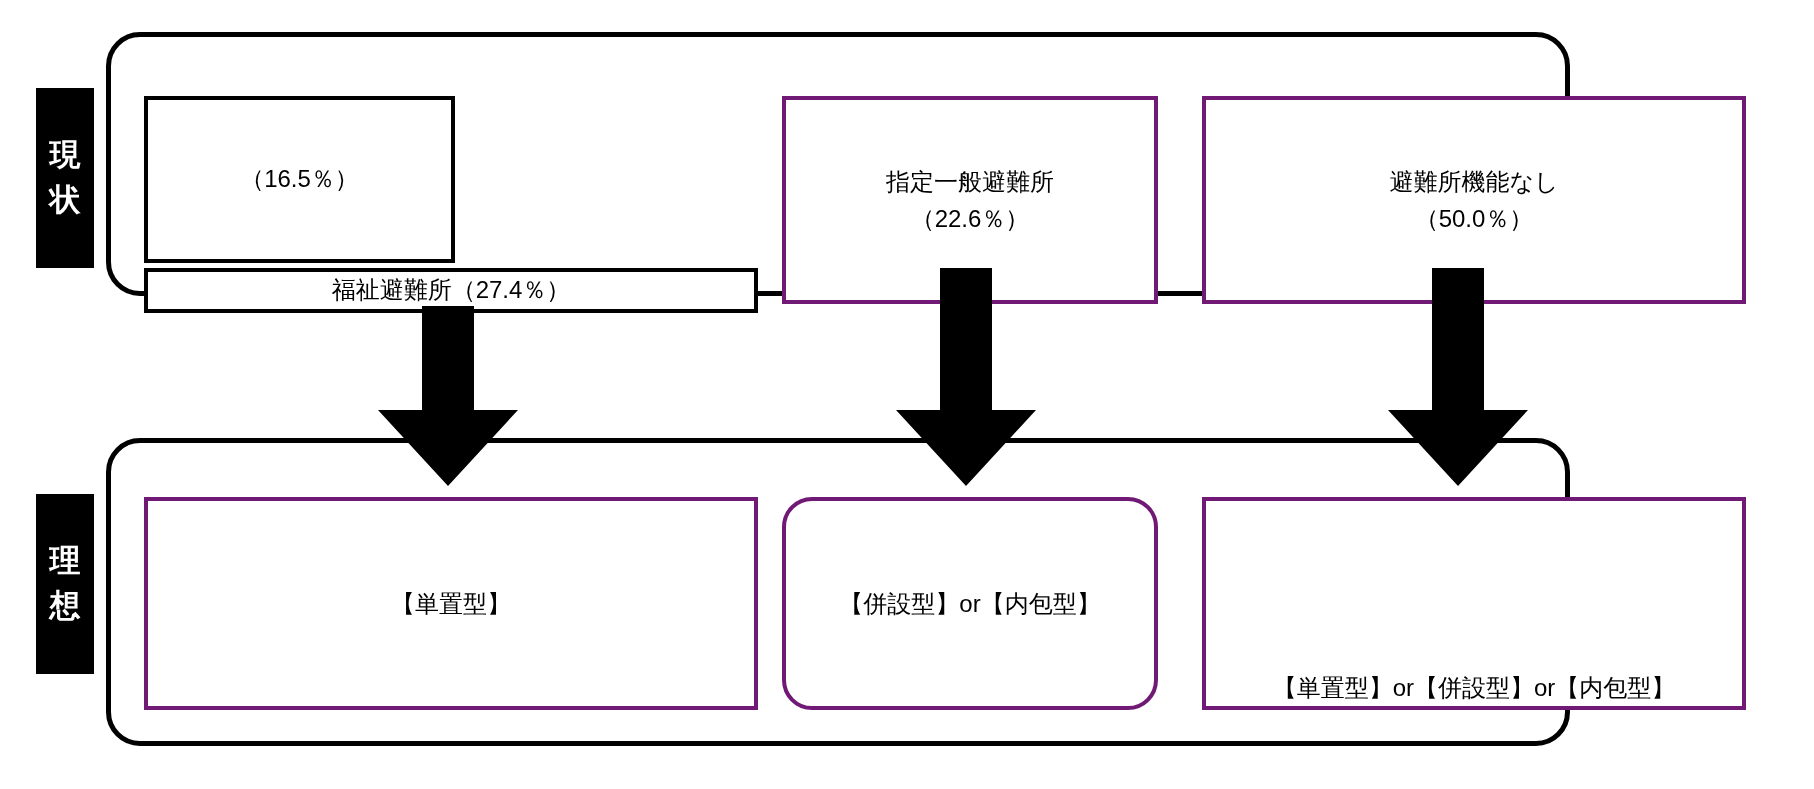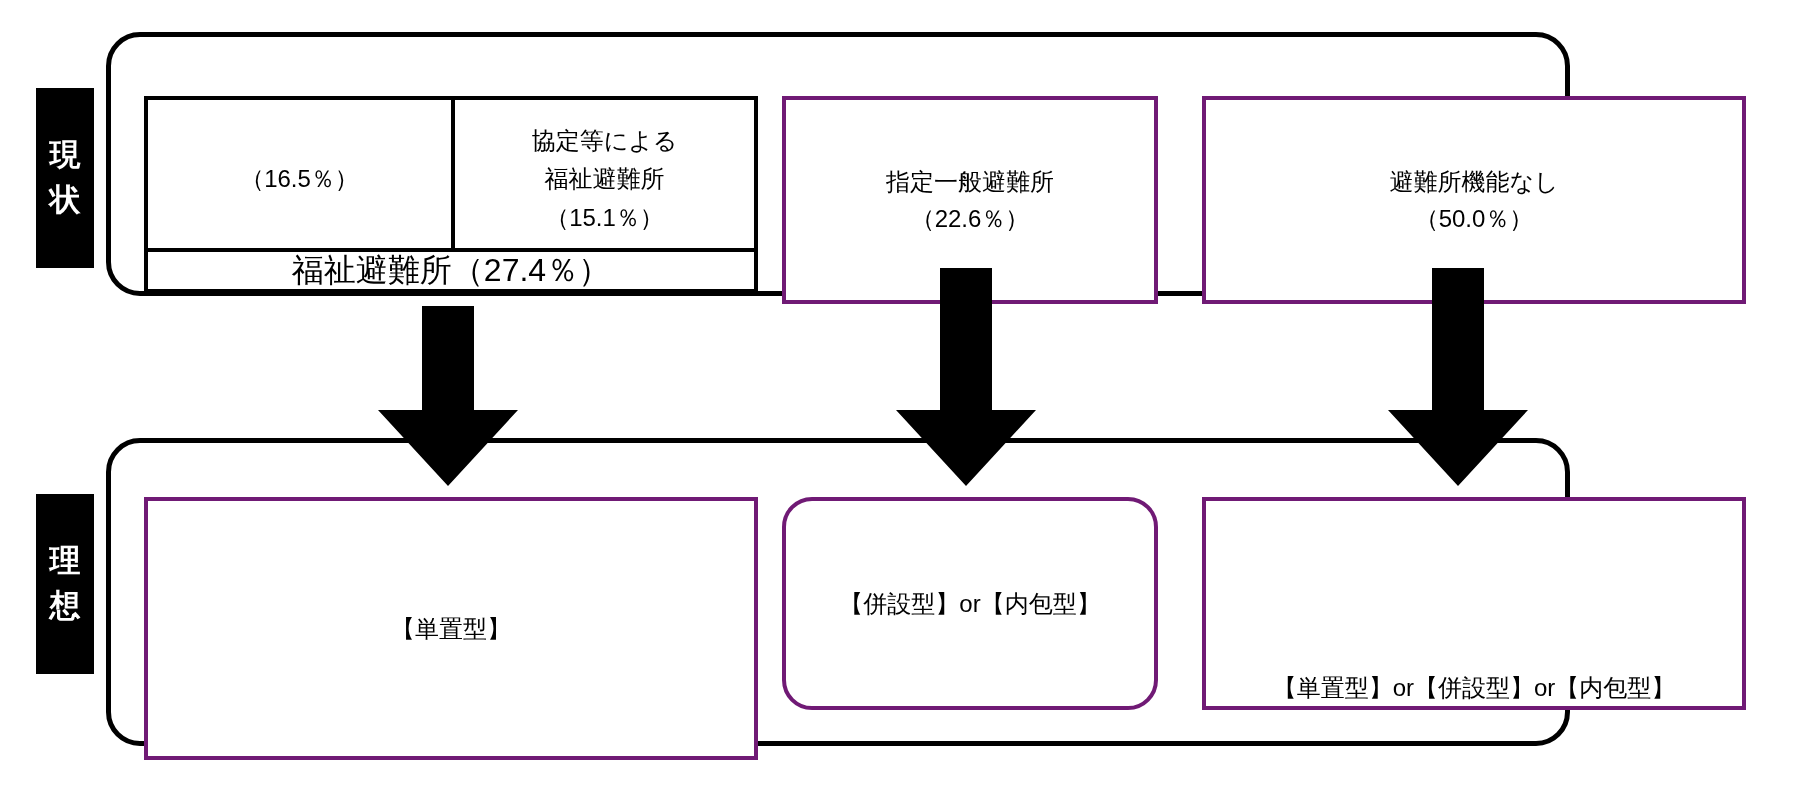--- a/index.html
+++ b/index.html
@@ -77,28 +77,28 @@
     flex-direction: column;
     align-items: center;
     justify-content: center;
     text-align: center;
     font-size: 24px;
     line-height: 1.6;
   }
   #cell-designated { left: 0px;   top: 0px; width: 311px; height: 167px; }
   #cell-agreement  { left: 307px; top: 0px; width: 307px; height: 167px; }
   #cell-welfare-total {
-    left: 0px; top: 152px; width: 614px; height: 45px;
-    flex-direction: row; font-size: 32px;
+    left: 0px; top: 172px; width: 614px; height: 45px;
+    flex-direction: row; font-size: 24px;
   }
 
   #box-general  { left: 782px;  top: 96px; width: 376px; height: 208px; }
   #box-nofunc   { left: 1202px; top: 96px; width: 544px; height: 208px; }
 
-  #box-ideal-1  { left: 144px;  top: 497px; width: 614px; height: 263px; }
+  #box-ideal-1  { left: 144px;  top: 497px; width: 614px; height: 213px; }
   #box-ideal-2  { left: 782px;  top: 497px; width: 376px; height: 213px; border-radius: 30px; }
   #box-ideal-3  { left: 1202px; top: 497px; width: 544px; height: 213px; justify-content: flex-end; }
 
   
   .block-arrow {
     position: absolute;
     z-index: 5;
   }
   #arrow-1 { left: 378px;  top: 306px; width: 140px; height: 180px; }
   #arrow-2 { left: 896px;  top: 268px; width: 140px; height: 218px; }
@@ -112,25 +112,20 @@
   <div class="round-panel" id="panel-current"></div>
 
   <div class="side-tab" id="tab-current">
     <span>現</span>
     <span>状</span>
   </div>
 
   <div id="grp-welfare">
     <div class="split-cell" id="cell-designated">
       <span class="line">（16.5％）</span>
-    </div>
-    <div class="split-cell" id="cell-agreement">
-      <span class="line">協定等による</span>
-      <span class="line">福祉避難所</span>
-      <span class="line">（15.1％）</span>
     </div>
     <div class="split-cell" id="cell-welfare-total">
       <span class="line">福祉避難所（27.4％）</span>
     </div>
   </div>
 
   <div class="inner-box" id="box-general">
     <span class="line">指定一般避難所</span>
     <span class="line">（22.6％）</span>
   </div>

